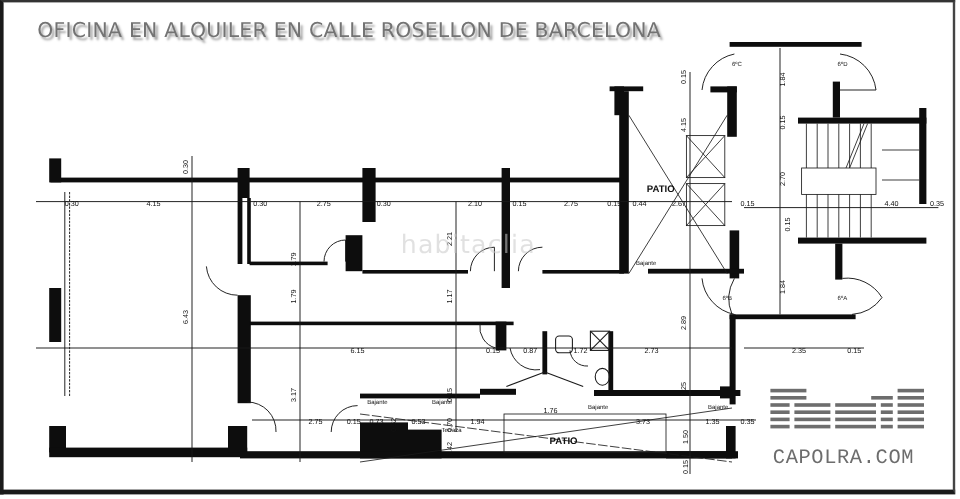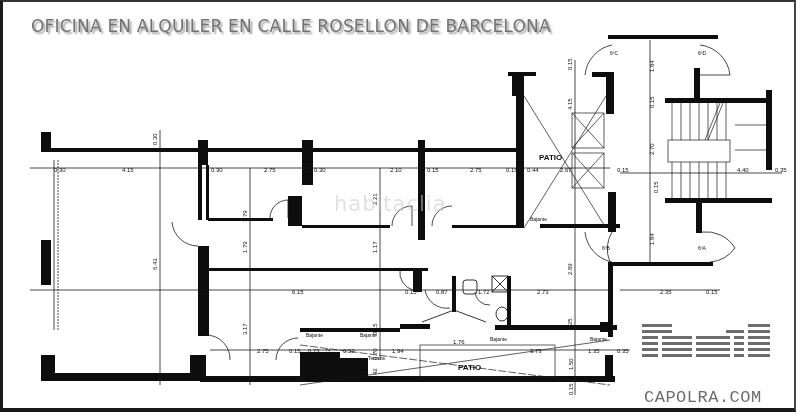--- a/index.html
+++ b/index.html
@@ -5,21 +5,21 @@
   html, body { margin: 0; padding: 0; background: #ffffff; }
   body { width: 800px; height: 416px; overflow: hidden; position: relative; font-family: "Liberation Sans", sans-serif; }
   .frame { position: absolute; left: 0; top: 0; width: 796px; height: 412px; border-left: 3px solid #1a1a1a; border-bottom: 4px solid #1a1a1a; border-right: 2px solid #444; border-top: 2px solid #333; box-sizing: border-box; }
   .title { position: absolute; left: 31px; top: 16px; font-size: 17px; letter-spacing: 0.2px; color: #737373; text-shadow: 2px 2px 2px #9a9a9a; white-space: nowrap; font-family: "DejaVu Sans", sans-serif; font-weight: normal; }
   svg.plan { position: absolute; left: 0; top: 0; }
   .dim { font-family: "Liberation Sans", sans-serif; font-size: 6px; fill: #111; }
   .lbl { font-family: "Liberation Sans", sans-serif; font-size: 8px; font-weight: bold; fill: #111; }
   .sm { font-family: "Liberation Sans", sans-serif; font-size: 5px; fill: #111; }
   .watermark { position: absolute; left: 334px; top: 192px; font-size: 21px; color: rgba(200,200,200,0.55); font-family: "DejaVu Sans", sans-serif; letter-spacing: 1px; }
   .logo { position: absolute; left: 640px; top: 322px; width: 148px; }
-  .logo-text { position: absolute; left: 644px; top: 388px; font-family: "Liberation Mono", monospace; font-size: 17px; color: #6d6d6d; letter-spacing: 0.5px; }
+  .logo-text { position: absolute; left: 644px; top: 373px; font-family: "Liberation Mono", monospace; font-size: 17px; color: #6d6d6d; letter-spacing: 0.5px; }
 </style>
 </head>
 <body>
 
 <div class="frame"></div>
 
 <div class="title">OFICINA EN ALQUILER EN CALLE ROSELLON DE BARCELONA</div>
 
 <svg class="plan" width="800" height="416" viewBox="0 0 800 416">
   <g fill="#0d0d0d" stroke="none">

